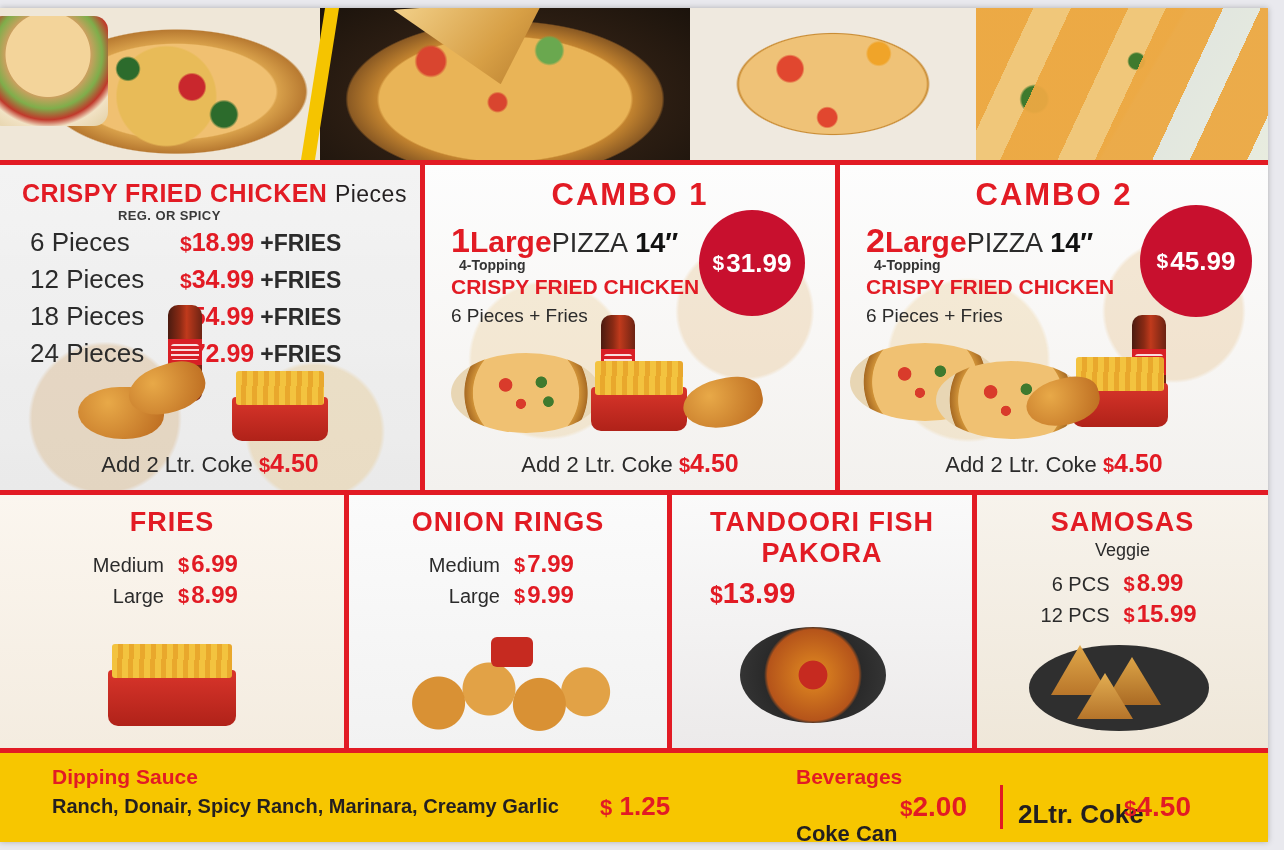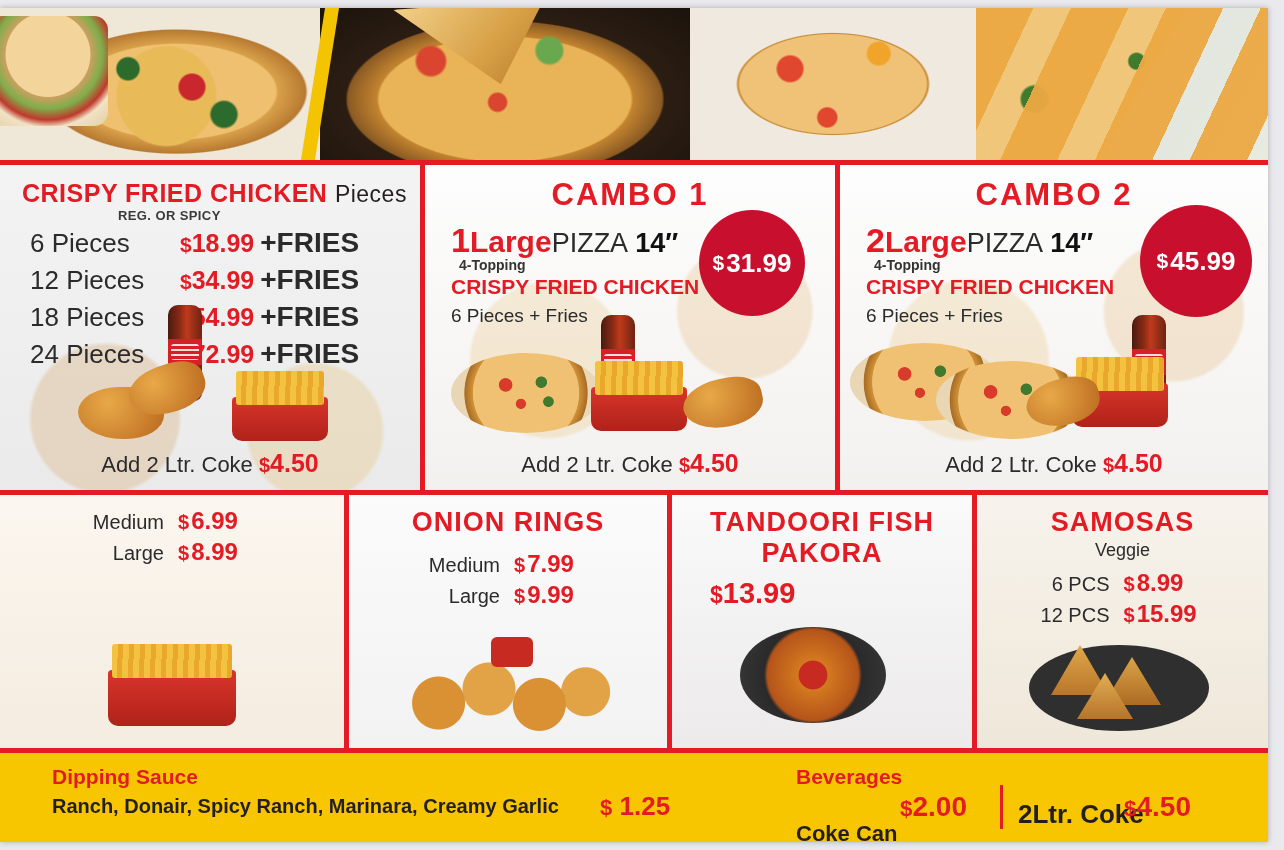--- a/index.html
+++ b/index.html
@@ -55,21 +55,21 @@
      background:radial-gradient(circle at 25% 78%, #c8862f 0 18%, transparent 19%),
                 radial-gradient(circle at 75% 82%, #e0a83c 0 16%, transparent 17%),
                 linear-gradient(#fafafa,#e6e6e6);}
   .cfc-head{position:absolute;left:22px;top:14px;font-size:25px;}
   .cfc-sub{position:absolute;left:118px;top:43px;font-size:13px;color:#3a3a3a;font-weight:600;letter-spacing:.4px;}
   .cfc-list{position:absolute;left:30px;top:62px;width:368px;}
   .cfc-line{display:flex;align-items:baseline;height:37px;}
   .cfc-qty{width:150px;font-size:26px;color:#2b2b2b;}
   .cfc-price{font-size:25px;font-weight:700;color:#e21b24;}
   .cfc-price .cur{font-size:21px;}
-  .cfc-fries{font-size:28px;font-weight:700;color:#2b2b2b;margin-left:6px;}
+  .cfc-fries{font-size:23px;font-weight:700;color:#2b2b2b;margin-left:6px;}
   .addcoke{position:absolute;bottom:12px;width:100%;text-align:center;font-size:22px;color:#2b2b2b;}
   .addcoke b{color:#e21b24;font-size:25px;}
   .addcoke b .cur{font-size:20px;}
 
   
   .p-combo{width:410px;height:325px;background:linear-gradient(#fdfdfd,#f3f1ee);}
   .p-combo:before{content:"";position:absolute;inset:0;opacity:.18;
      background:radial-gradient(circle at 30% 60%, #e2a93f 0 22%, transparent 23%),
                 radial-gradient(circle at 78% 45%, #d8932f 0 18%, transparent 19%);}
   .combo-title{text-align:center;margin-top:12px;font-size:31px;letter-spacing:2px;}
@@ -250,20 +250,21 @@
         <b><span class="cur">$</span><span>4.50</span></b>
       </div>
     </div>
   </div>
 
   <div class="sep-h"></div>
 
   <div class="row">
 
     <div class="panel p-fries">
+      <div class="p2-title title red">FRIES</div>
       <div class="sizes">
         <div class="size-line">
           <span class="size-name">Medium</span>
           <span class="size-price"><span class="cur">$</span><span>6.99</span></span>
         </div>
         <div class="size-line">
           <span class="size-name">Large</span>
           <span class="size-price"><span class="cur">$</span><span>8.99</span></span>
         </div>
       </div>

